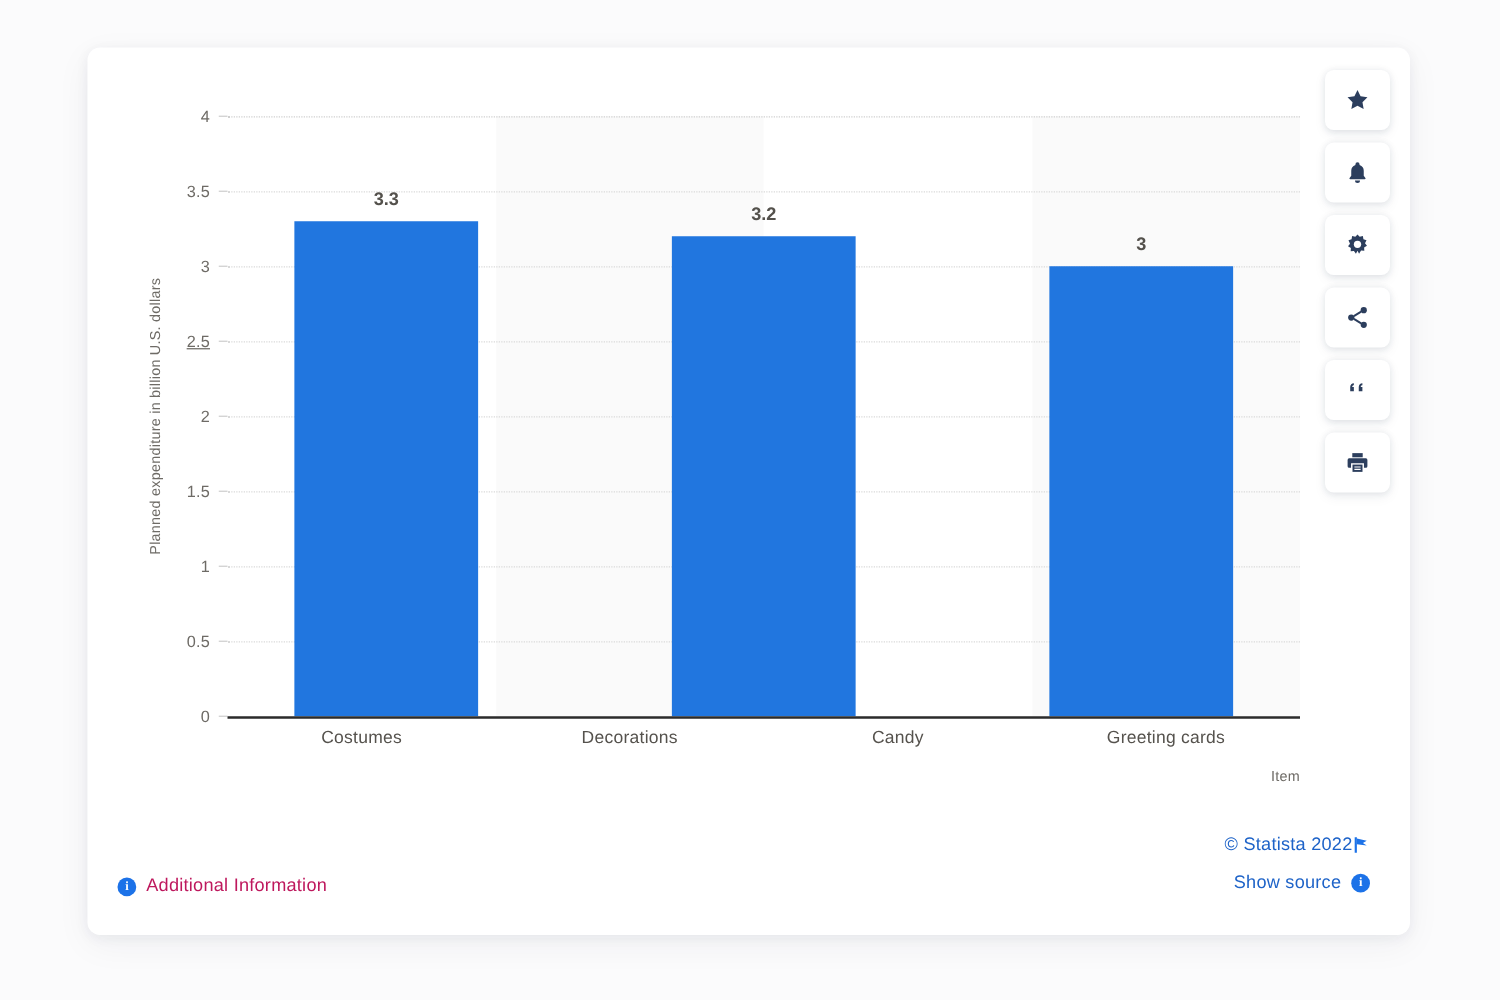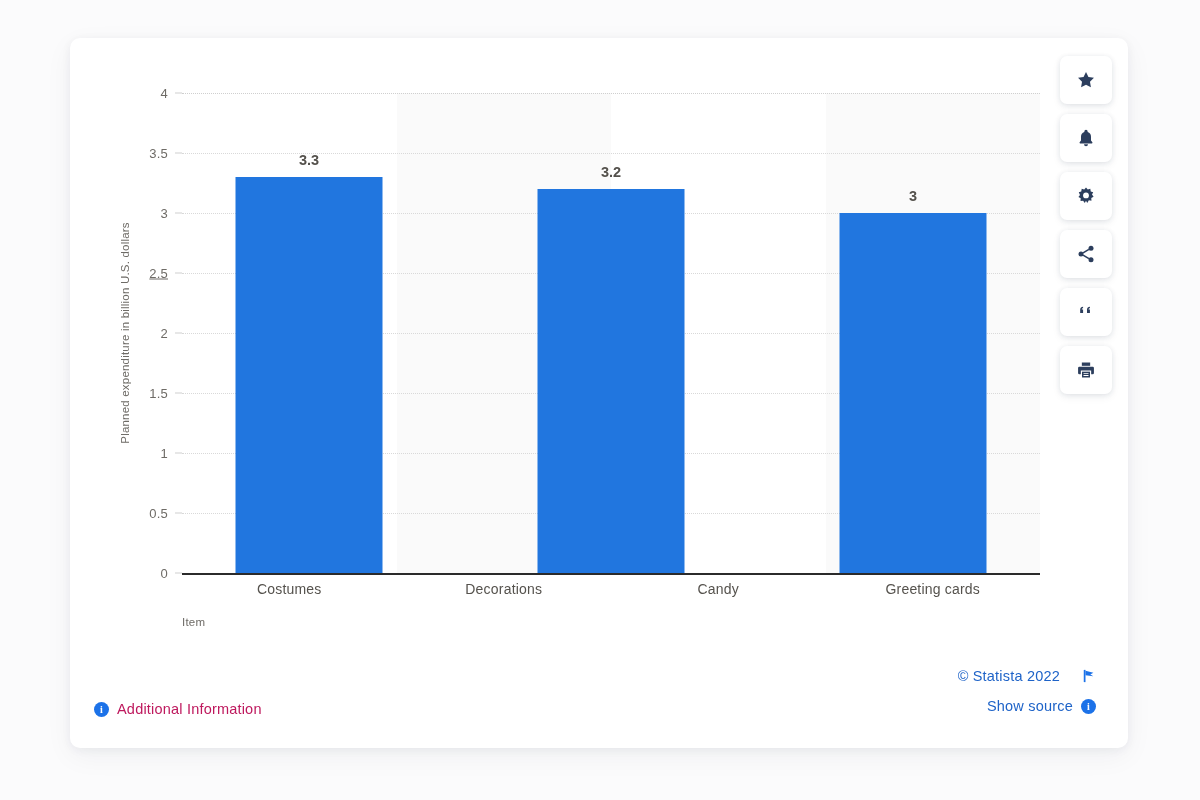--- a/index.html
+++ b/index.html
@@ -166,21 +166,21 @@
     color: #55524d;
     letter-spacing: .2px;
   }
 
   
   .x-axis-title {
     position: absolute;
     left: 112px;
     top: 578px;
     width: 858px;
-    text-align: left;
+    text-align: right;
     font-size: 11.5px;
     color: #6e6b66;
     letter-spacing: .2px;
   }
 
   
   .footer-left {
     position: absolute;
     left: 24px;
     top: 663px;
@@ -198,21 +198,21 @@
   .footer-right {
     position: absolute;
     right: 32px;
     top: 630px;
     text-align: right;
   }
   .copyright {
     display: flex;
     align-items: center;
     justify-content: center;
-    gap: 22px;
+    gap: 0;
     margin-bottom: 14px;
     cursor: pointer;
   }
   .copyright .txt {
     font-size: 14.5px;
     color: #1e63c8;
     letter-spacing: .2px;
   }
   .showsource {
     display: flex;

